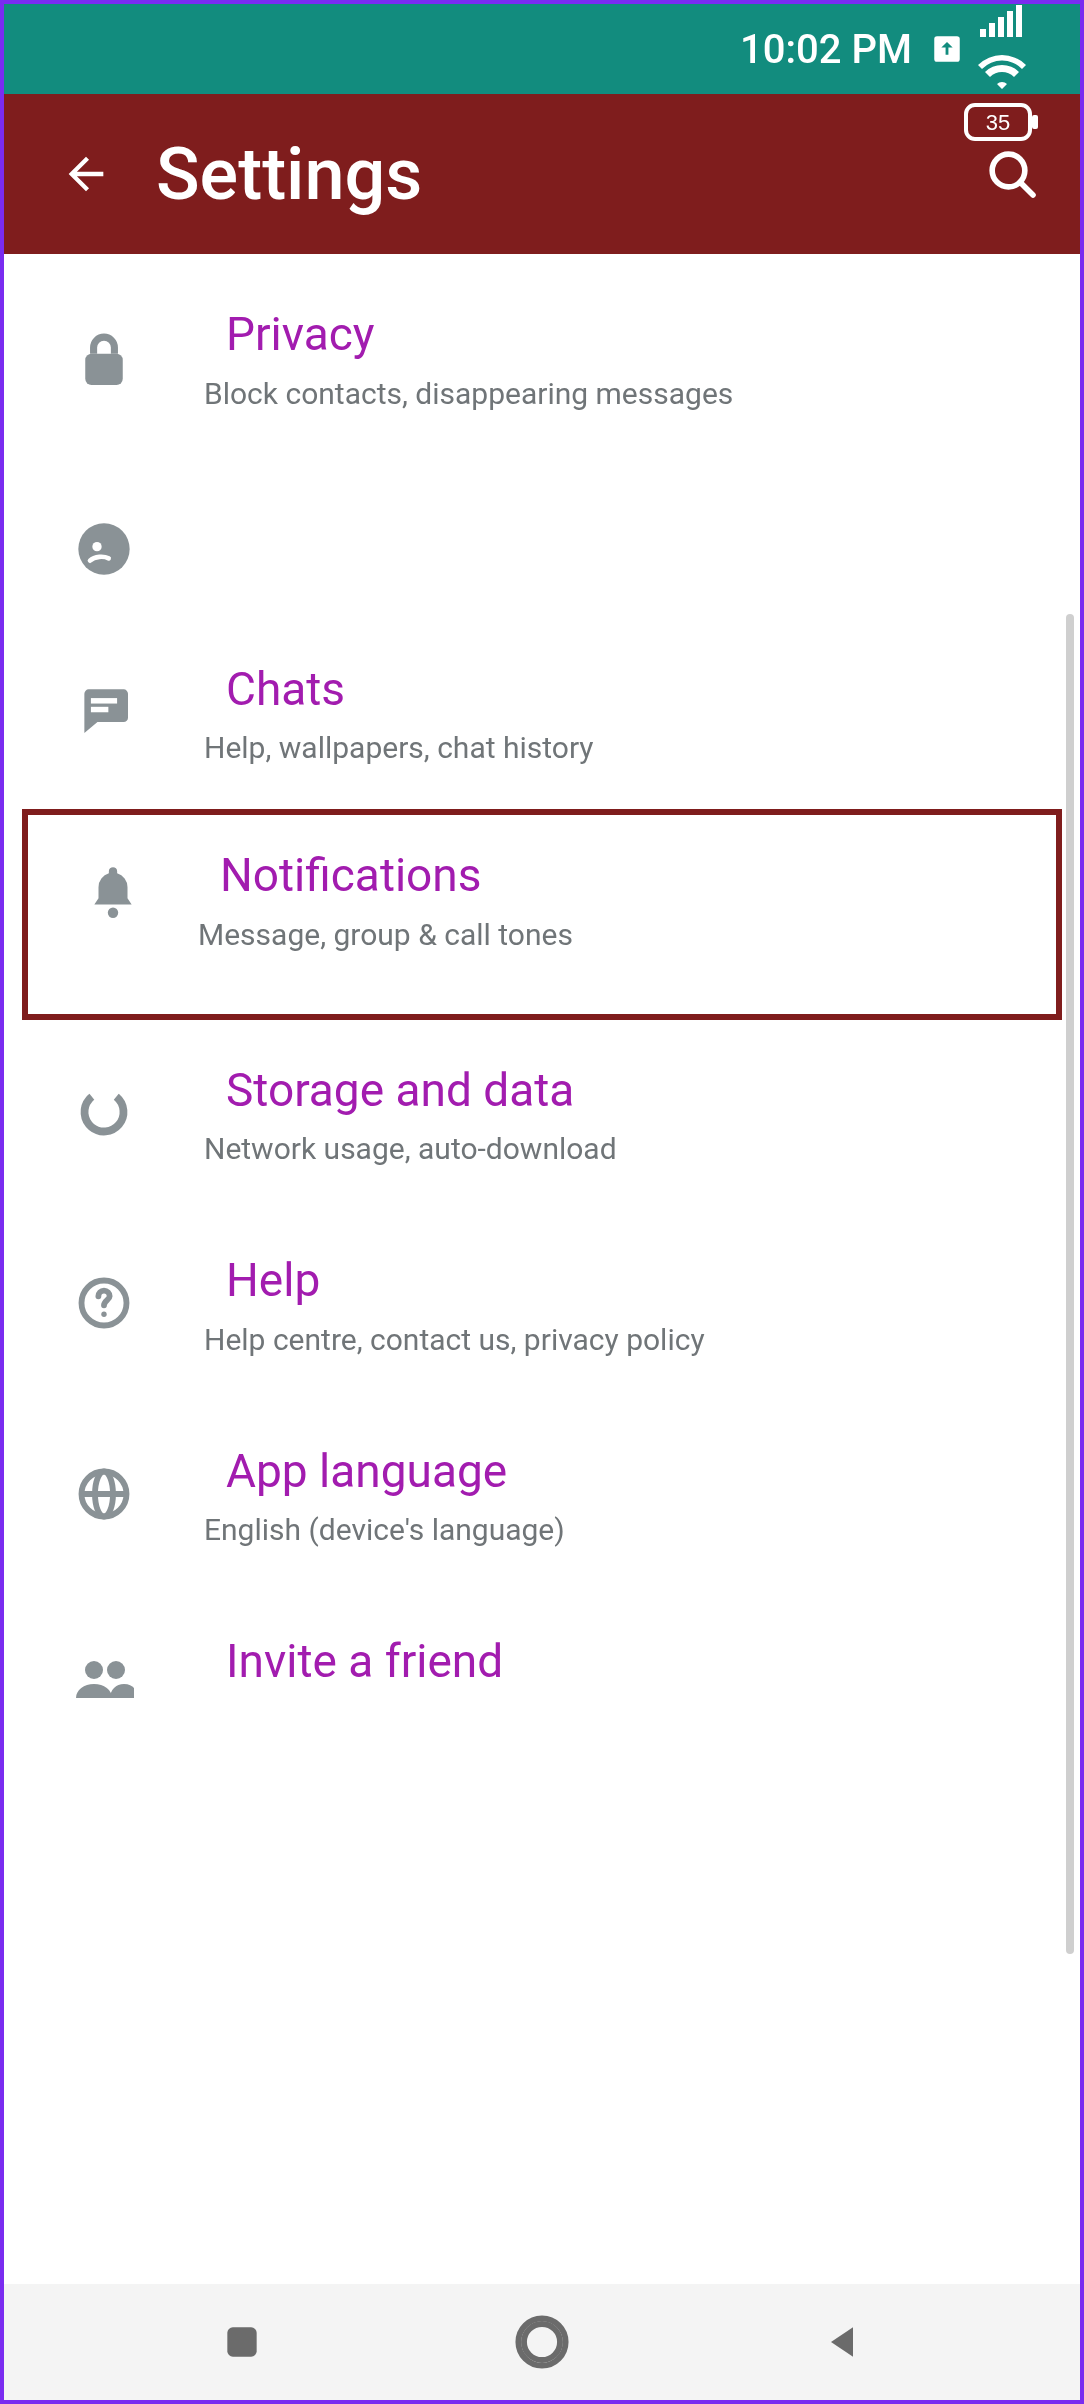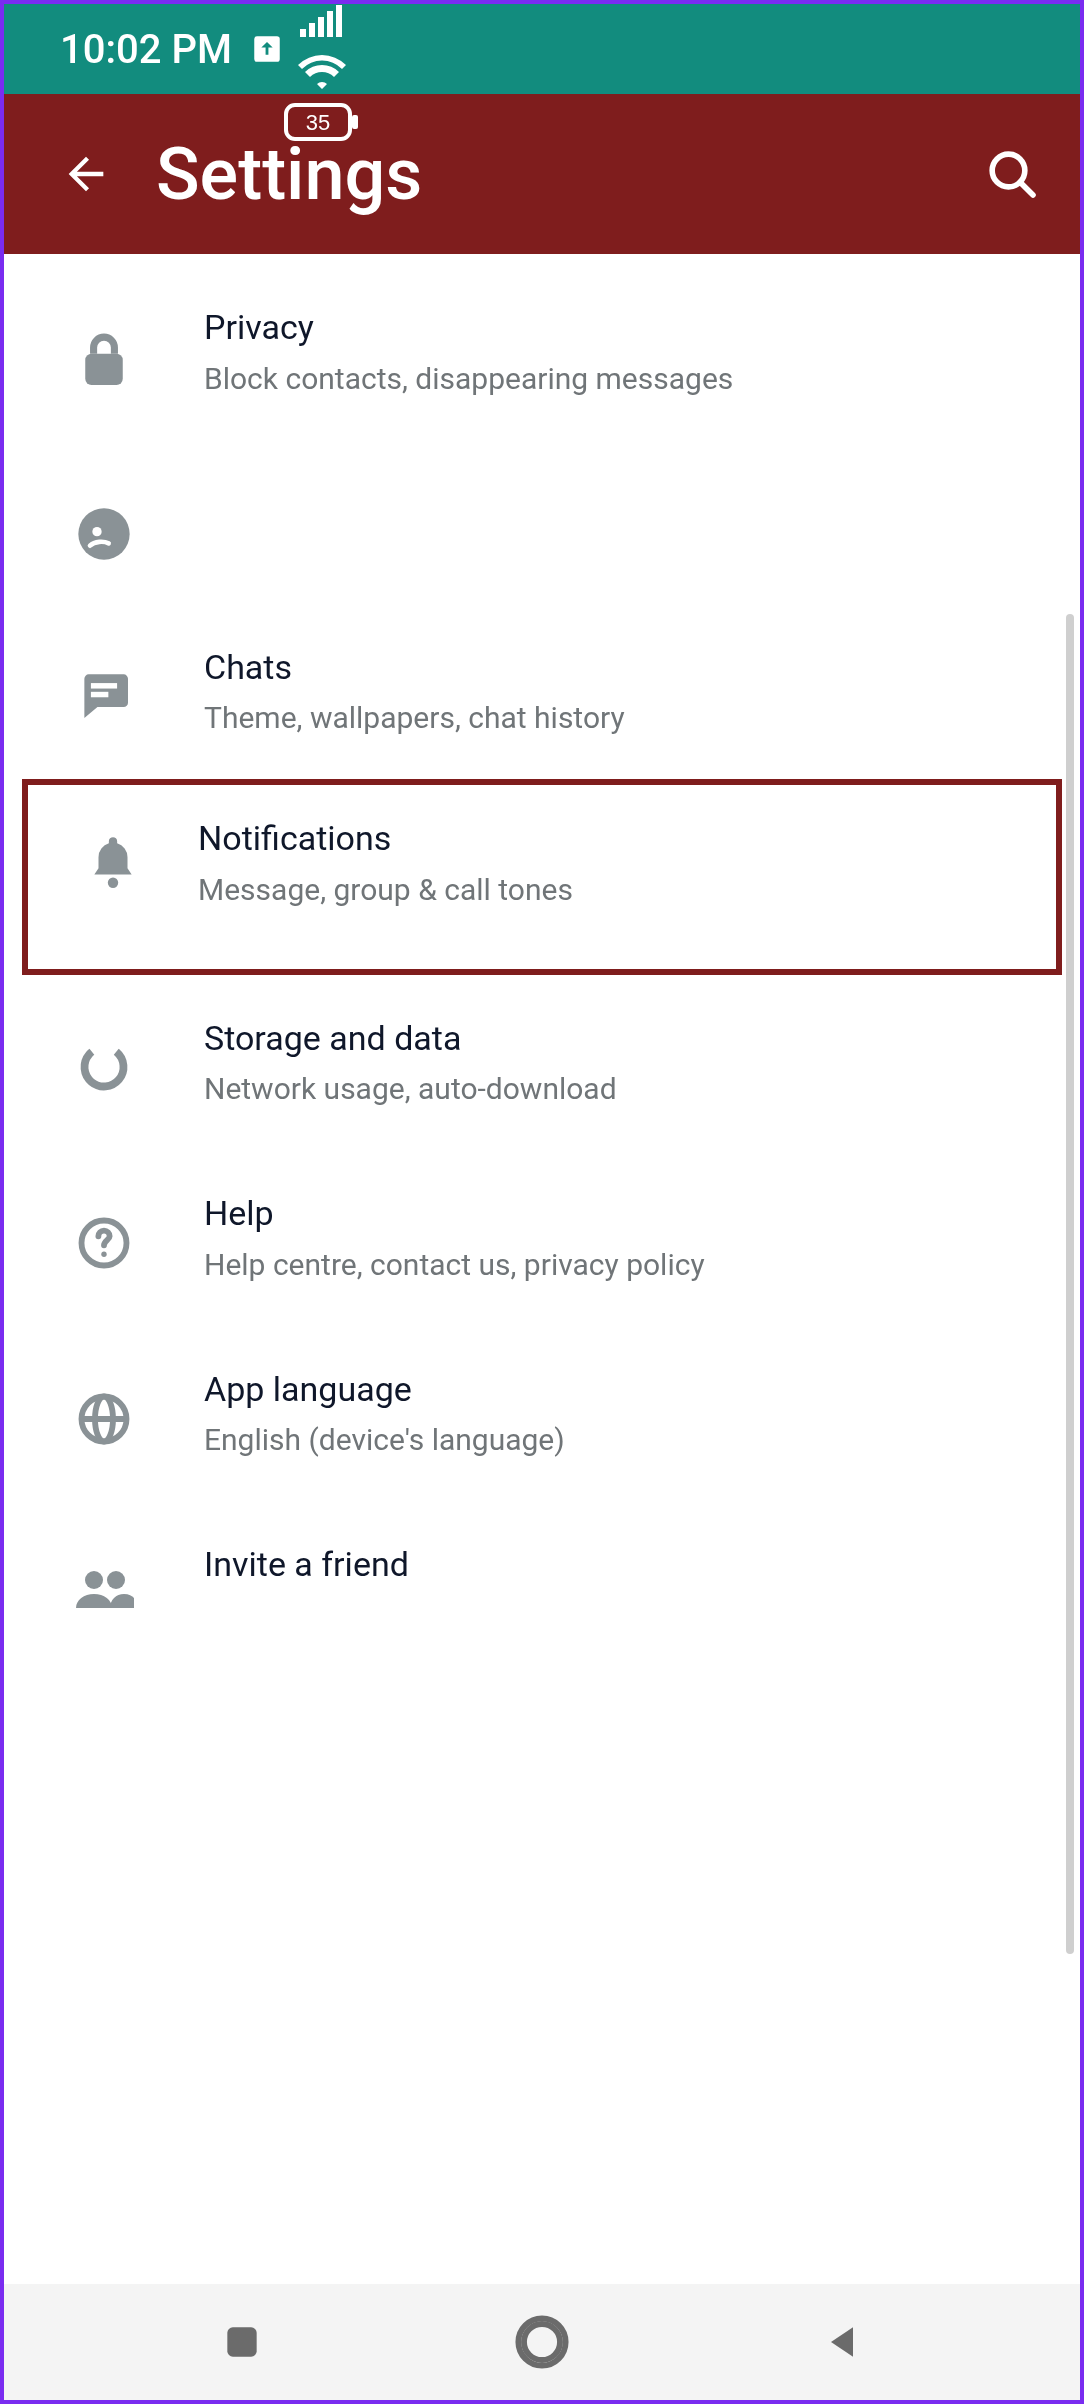--- a/index.html
+++ b/index.html
@@ -6,21 +6,21 @@
   html, body { width: 1084px; height: 2404px; font-family: Roboto, "Helvetica Neue", Arial, sans-serif; }
   body { background: #fff; border: 4px solid #7a2cf0; position: relative; }
 
   
   .status-bar {
     height: 90px;
     background: #128C7E;
     color: #fff;
     display: flex;
     align-items: center;
-    justify-content: flex-start;
+    justify-content: flex-end;
     padding: 0 40px 0 56px;
   }
   .status-left { display: flex; align-items: center; gap: 18px; font-size: 40px; font-weight: 500; }
   .status-right { display: flex; align-items: center; gap: 14px; flex-direction: column; }
   .status-right svg { display: block; }
 
   
   .app-bar {
     height: 160px;
     background: #7f1d1d;
@@ -43,21 +43,21 @@
   }
   .row .icon-col {
     width: 200px;
     display: flex;
     align-items: center;
     justify-content: center;
     padding-top: 24px;
   }
   .row .icon-col svg { display: block; }
   .row .text-col { flex: 1; padding-right: 30px; }
-  .row-title { font-size: 34px; color: #0f172a; font-weight: 400; line-height: 1.25; }
+  .row-title { font-size: 46px; color: #a21caf; font-weight: 400; line-height: 1.25; margin-left: 22px; }
   .row-sub { font-size: 30px; color: #707578; line-height: 1.3; margin-top: 10px; }
 
   .highlight {
     border: 6px solid #7f1d1d;
     margin: 0 18px;
     padding: 32px 20px 60px 0;
   }
   .highlight .icon-col { width: 170px; padding-top: 16px; }
 
   .row-last { padding-bottom: 8px; }
@@ -163,21 +163,21 @@
   <div class="row">
     <div class="icon-col">
         <svg width="54" height="48" viewBox="0 0 24 22" fill="#8a9296">
           <path d="M3 2h18a2 2 0 012 2v11a2 2 0 01-2 2H9l-6 5V4a2 2 0 012-2z"></path>
           <rect x="6" y="6" width="12" height="2.5" fill="#fff"></rect>
           <rect x="6" y="10" width="8" height="2.5" fill="#fff"></rect>
         </svg>
       </div>
     <div class="text-col">
       <div class="row-title">Chats</div>
-      <div class="row-sub">Theme, wallpapers, chat history</div>
+      <div class="row-sub">Help, wallpapers, chat history</div>
     </div>
   </div>
 
   <div class="row highlight">
     <div class="icon-col">
         <svg width="50" height="58" viewBox="0 0 24 28" fill="#8a9296">
           <path d="M12 2a2 2 0 012 2v1a7 7 0 015 6.7V17l2 3H3l2-3v-5.3A7 7 0 0110 5V4a2 2 0 012-2z"></path>
           <circle cx="12" cy="24" r="2.5"></circle>
         </svg>
       </div>

